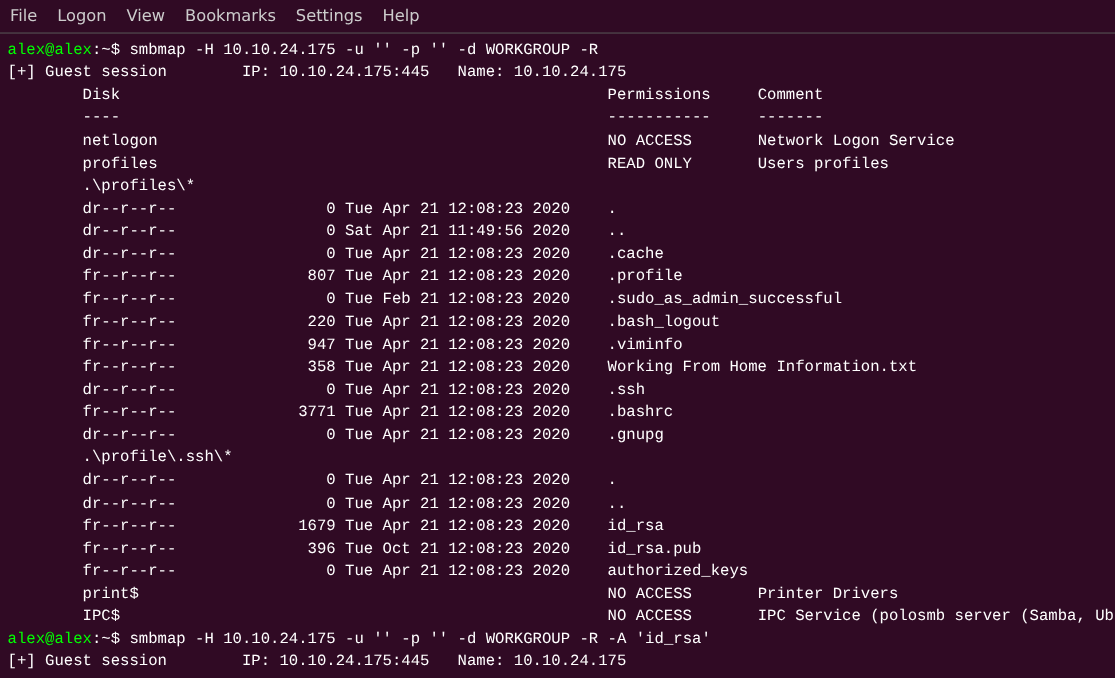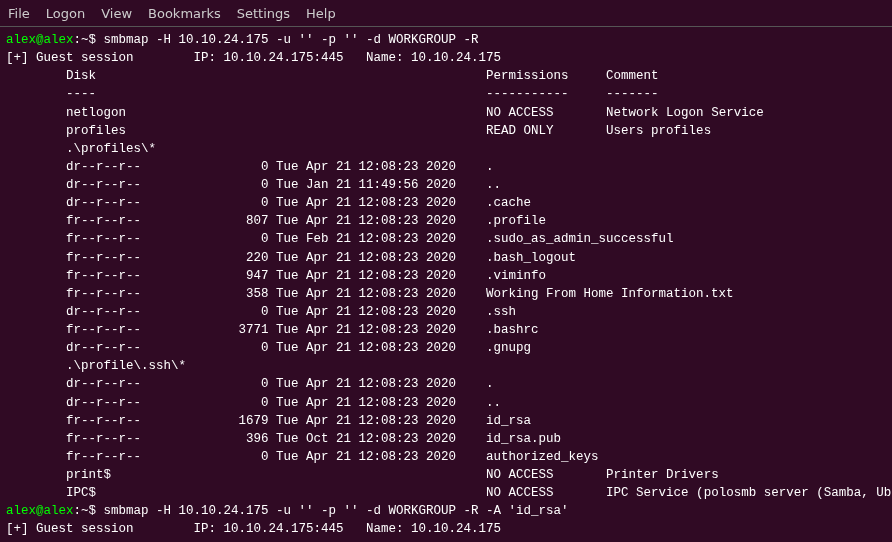--- a/index.html
+++ b/index.html
@@ -61,21 +61,21 @@
 </div>
 
 <div class="terminal"><span class="prompt-green">alex@alex</span><span style="color:#ffffff;">:~$ </span><span>smbmap -H 10.10.24.175 -u '' -p '' -d WORKGROUP -R</span>
 <span>[+] Guest session	 IP: 10.10.24.175:445	Name: 10.10.24.175          </span>
 <span>	Disk                                                  	Permissions	Comment</span>
 <span>	----                                                  	-----------	-------</span>
 <span>	netlogon                                              	NO ACCESS 	Network Logon Service</span>
 <span>	profiles                                              	READ ONLY 	Users profiles</span>
 <span>	.\profiles\*</span>
 <span>	dr--r--r--                0 Tue Apr 21 12:08:23 2020	.</span>
-<span>	dr--r--r--                0 Tue Jan 21 11:49:56 2020	..</span>
+<span>	dr--r--r--                0 Sat Apr 21 11:49:56 2020	..</span>
 <span>	dr--r--r--                0 Tue Apr 21 12:08:23 2020	.cache</span>
 <span>	fr--r--r--              807 Tue Apr 21 12:08:23 2020	.profile</span>
 <span>	fr--r--r--                0 Tue Feb 21 12:08:23 2020	.sudo_as_admin_successful</span>
 <span>	fr--r--r--              220 Tue Apr 21 12:08:23 2020	.bash_logout</span>
 <span>	fr--r--r--              947 Tue Apr 21 12:08:23 2020	.viminfo</span>
 <span>	fr--r--r--              358 Tue Apr 21 12:08:23 2020	Working From Home Information.txt</span>
 <span>	dr--r--r--                0 Tue Apr 21 12:08:23 2020	.ssh</span>
 <span>	fr--r--r--             3771 Tue Apr 21 12:08:23 2020	.bashrc</span>
 <span>	dr--r--r--                0 Tue Apr 21 12:08:23 2020	.gnupg</span>
 <span>	.\profile\.ssh\*</span>

